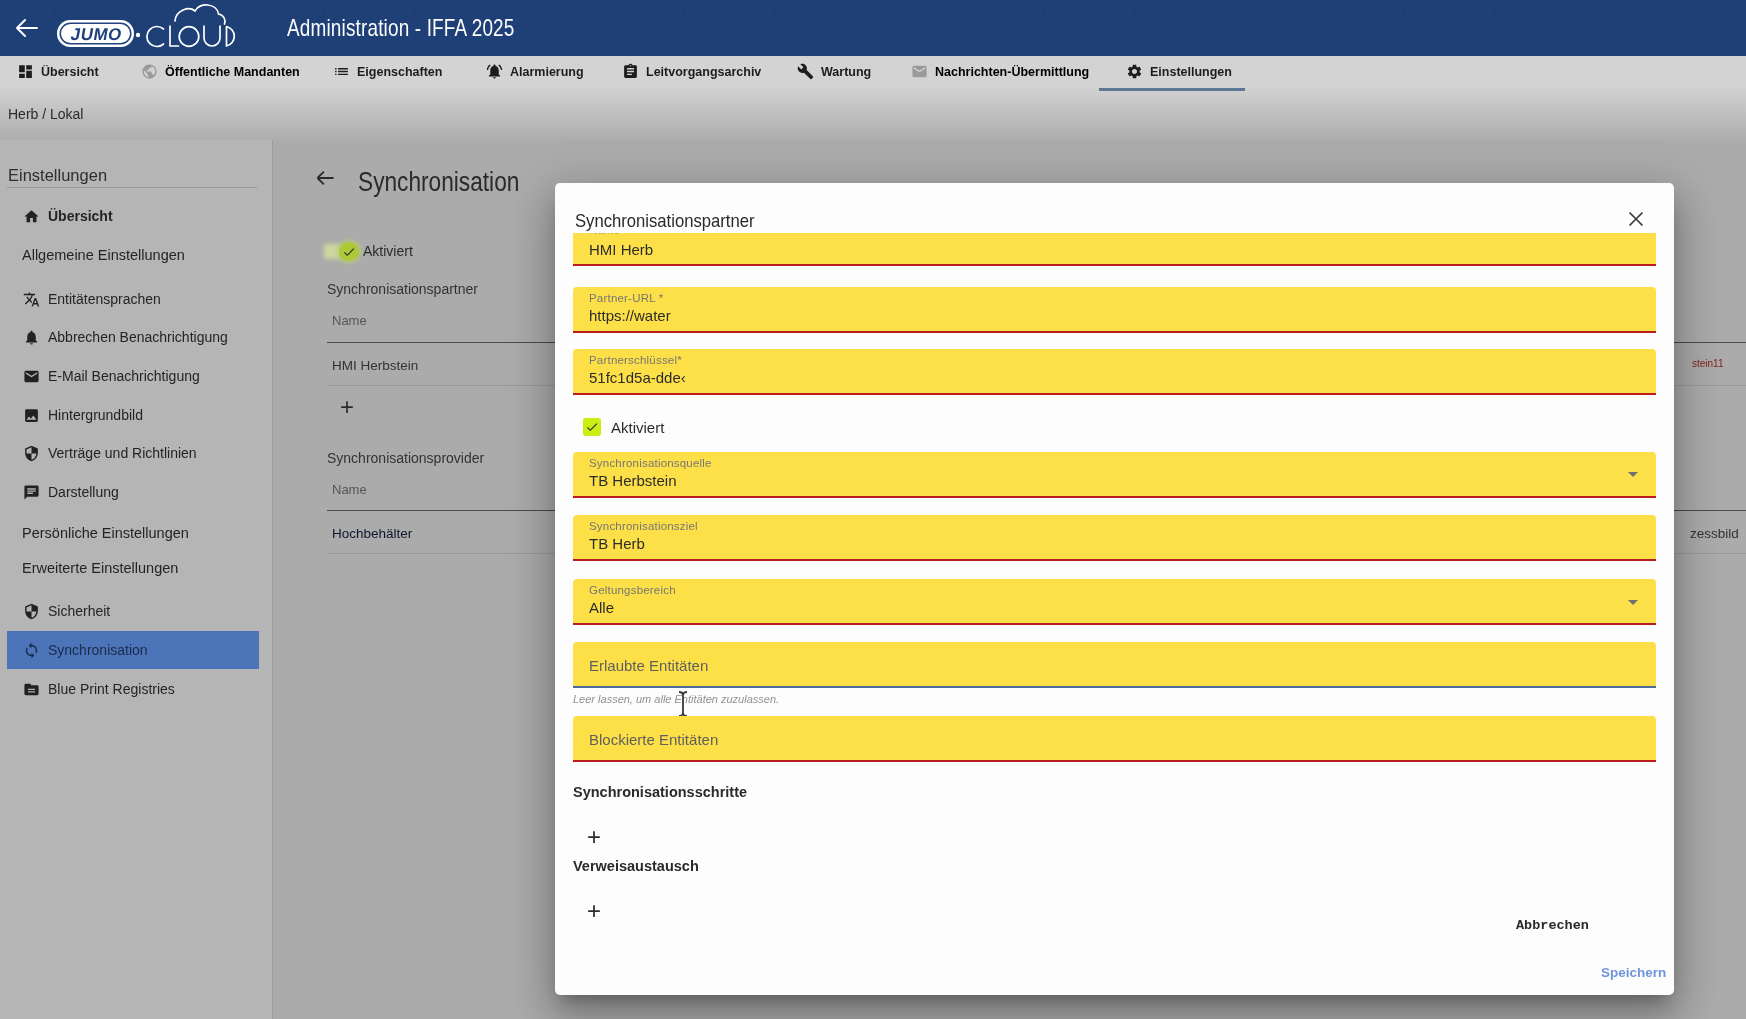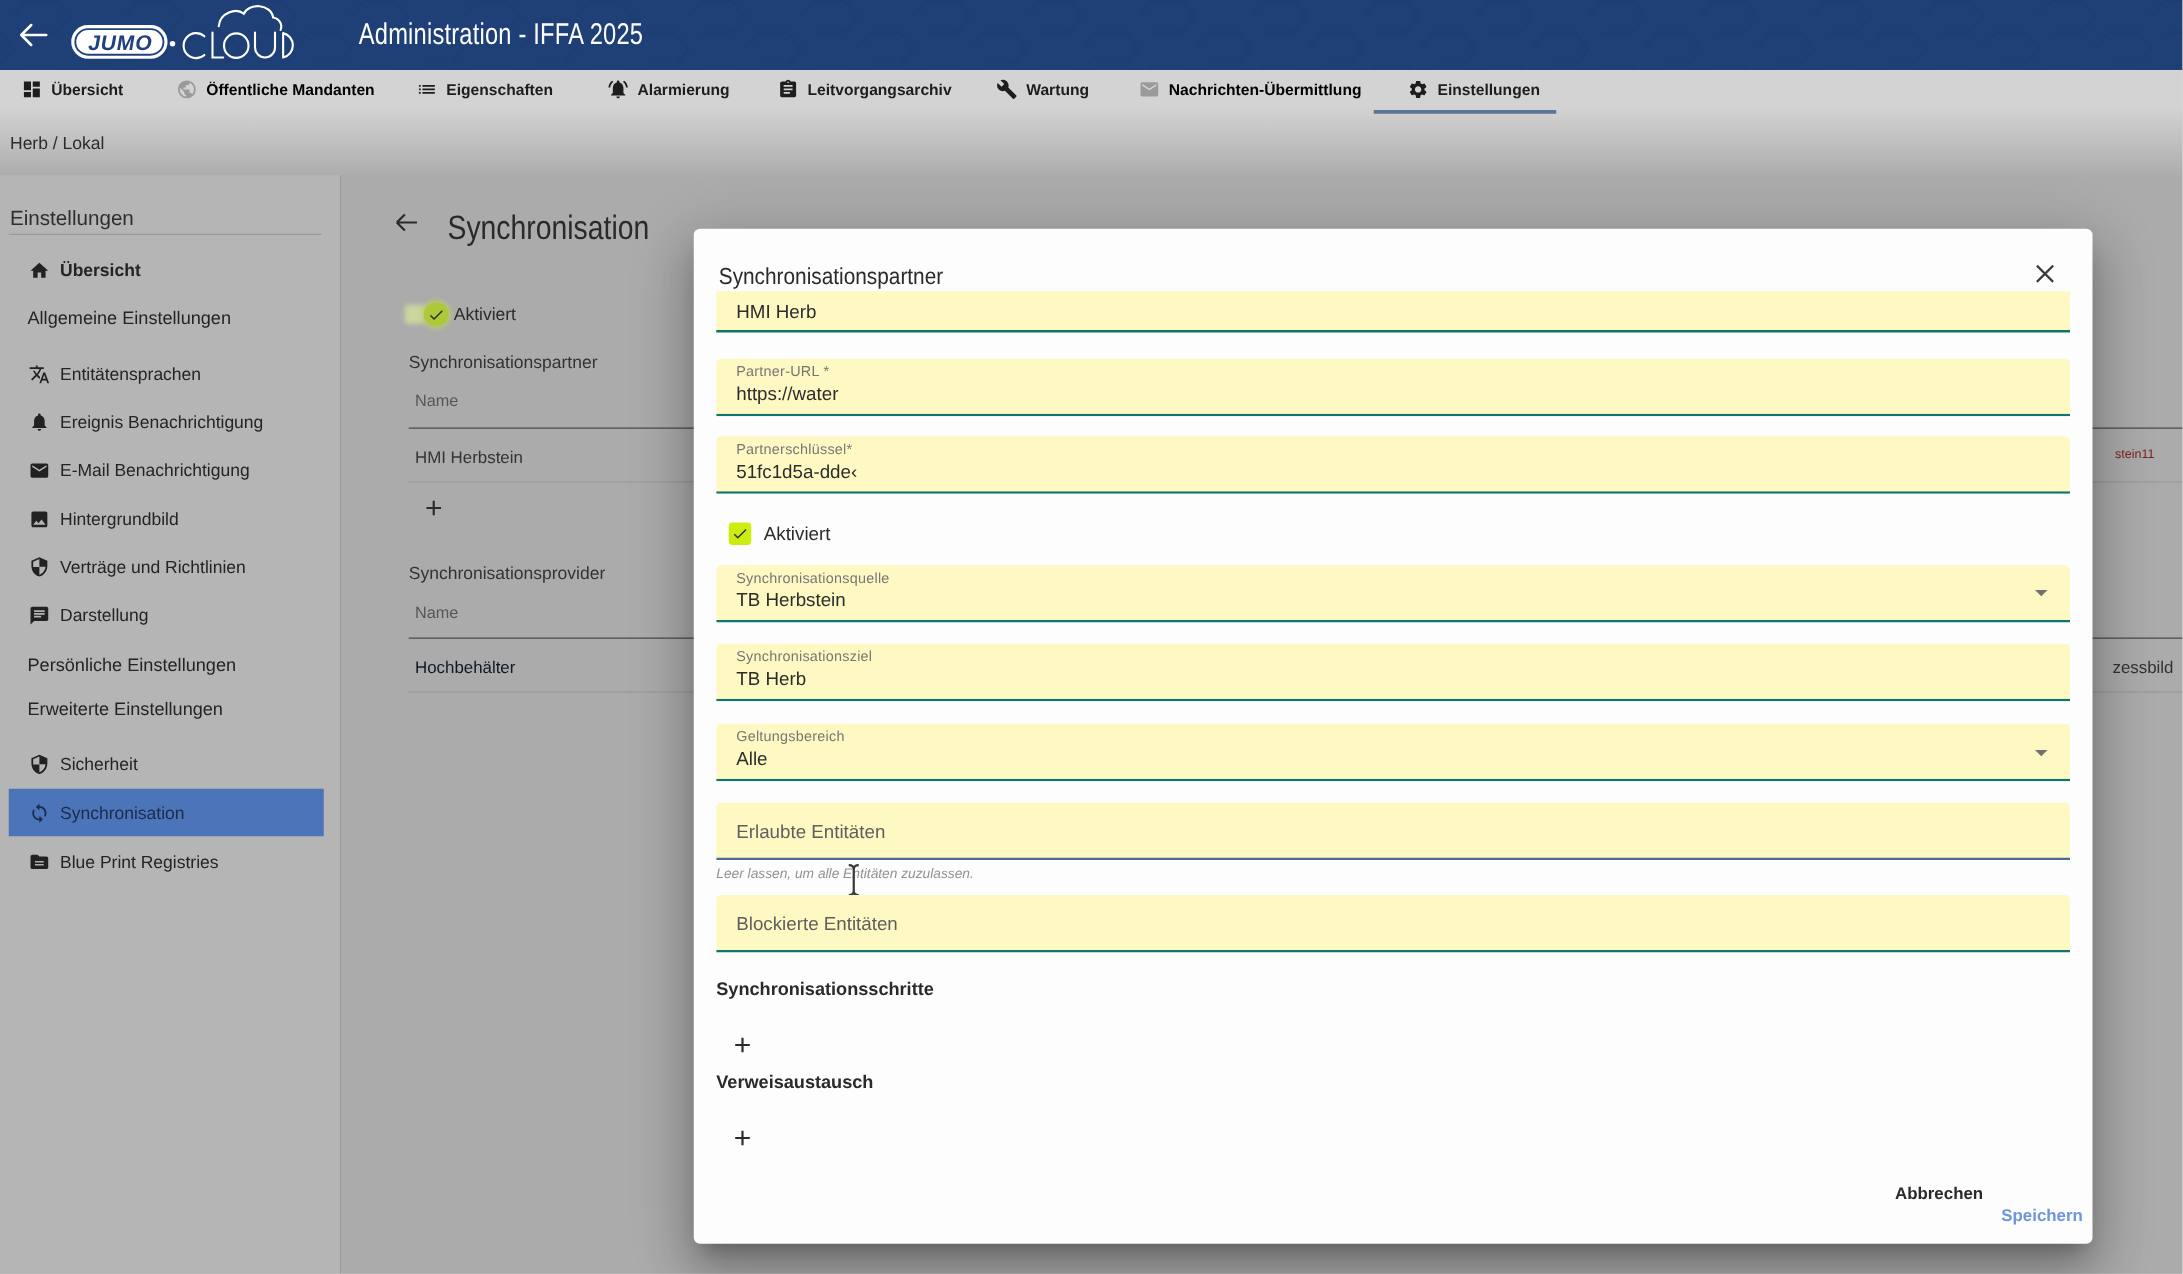--- a/index.html
+++ b/index.html
@@ -28,22 +28,22 @@
   .sideitem { position:absolute; left:0; width:273px; height:36px; display:flex; align-items:center; }
   .sideitem svg { width:17px; height:17px; fill:#222; margin-left:23px; margin-right:8px; flex:none; }
   .sideitem span { font-size:14px; color:#242424; }
   .sidelabel { position:absolute; left:22px; font-size:14.5px; color:#242424; }
 
   .divline { position:absolute; height:1px; background:#9a9a9a; }
 
   
   #modal { left:555px; top:183px; width:1119px; height:812px; background:#fdfdfd; border-radius:5px;
            box-shadow:0 11px 15px -7px rgba(0,0,0,.25), 0 24px 38px 3px rgba(0,0,0,.18), 0 9px 46px 8px rgba(0,0,0,.15); }
-  .field { position:absolute; left:573px; width:1083px; height:46px; background:#fef9c3;
-           border-bottom:2px solid #0f766e; border-radius:4px 4px 0 0; }
+  .field { position:absolute; left:573px; width:1083px; height:46px; background:#fde047;
+           border-bottom:2px solid #b91c1c; border-radius:4px 4px 0 0; }
   .field .lab { position:absolute; left:16px; top:5px; font-size:11.5px; color:#767676; letter-spacing:.2px; }
   .field .val { position:absolute; left:16px; top:19.5px; font-size:15px; color:#2c2c2c; }
   .field .ph  { position:absolute; left:16px; top:15px; font-size:15px; color:#5f5f5f; }
   .caret { position:absolute; width:0; height:0; border-left:5px solid transparent; border-right:5px solid transparent; border-top:5px solid #707070; }
 </style>
 </head>
 <body>
 
 <div id="topbar" class="abs"></div>
 <svg class="abs" style="left:0;top:0" width="1746" height="56">
@@ -147,21 +147,21 @@
 <div class="sideitem" style="top:281px">
   <svg viewBox="0 0 24 24">
       <path d="M12.87 15.07l-2.54-2.51.03-.03c1.74-1.94 2.98-4.17 3.71-6.53H17V4h-7V2H8v2H1v1.99h11.17C11.5 7.92 10.44 9.75 9 11.35 8.07 10.32 7.3 9.19 6.69 8h-2c.73 1.63 1.73 3.17 2.98 4.56l-5.09 5.02L4 19l5-5 3.11 3.11.76-2.04zM18.5 10h-2L12 22h2l1.12-3h4.75L21 22h2l-4.5-12zm-2.62 7l1.62-4.33L19.12 17h-3.24z"></path>
     </svg>
   <span>Entitätensprachen</span>
 </div>
 <div class="sideitem" style="top:319px">
   <svg viewBox="0 0 24 24">
       <path d="M12 22c1.1 0 2-.9 2-2h-4c0 1.1.89 2 2 2zm6-6v-5c0-3.07-1.64-5.64-4.5-6.32V4c0-.83-.67-1.5-1.5-1.5s-1.5.67-1.5 1.5v.68C7.63 5.36 6 7.92 6 11v5l-2 2v1h16v-1l-2-2z"></path>
     </svg>
-  <span>Ereignis Benachrichtigung</span>
+  <span>Abbrechen Benachrichtigung</span>
 </div>
 <div class="sideitem" style="top:358px">
   <svg viewBox="0 0 24 24">
       <path d="M20 4H4c-1.1 0-1.99.9-1.99 2L2 18c0 1.1.9 2 2 2h16c1.1 0 2-.9 2-2V6c0-1.1-.9-2-2-2zm0 4l-8 5-8-5V6l8 5 8-5v2z"></path>
     </svg>
   <span>E-Mail Benachrichtigung</span>
 </div>
 <div class="sideitem" style="top:397px">
   <svg viewBox="0 0 24 24">
       <path d="M21 19V5c0-1.1-.9-2-2-2H5c-1.1 0-2 .9-2 2v14c0 1.1.9 2 2 2h14c1.1 0 2-.9 2-2zM8.5 13.5l2.5 3.01L14.5 12l4.5 6H5l3.5-4.5z"></path>
@@ -283,14 +283,14 @@
   <path d="M4 2 C6.5 2 8 3 8 5.5 C8 3 9.5 2 12 2 M8 5.5 V22.5 M4 26 C6.5 26 8 25 8 22.5 C8 25 9.5 26 12 26" stroke="#3a3a3a" stroke-width="1.8" fill="none"></path>
 </svg>
 
 <div class="field" style="top:716px;">
   <div class="ph">Blockierte Entitäten</div>
 </div>
 <div class="abs" style="left:573px;top:784px;font-size:14.5px;font-weight:bold;color:#2a2a2a;">Synchronisationsschritte</div>
 <div class="abs" style="left:587px;top:823px;font-size:24px;font-weight:300;color:#2b2b2b;">+</div>
 <div class="abs" style="left:573px;top:858px;font-size:14.5px;font-weight:bold;color:#2a2a2a;">Verweisaustausch</div>
 <div class="abs" style="left:587px;top:897px;font-size:24px;font-weight:300;color:#2b2b2b;">+</div>
-<div class="abs" style="left:1516px;top:947px;font-size:13.5px;font-weight:bold;color:#2a2a2a;">Abbrechen</div>
+<div class="abs" style="left:1516px;top:918px;font-size:13.5px;font-weight:bold;color:#2a2a2a;font-family:Liberation Mono, monospace;">Abbrechen</div>
 <div class="abs" style="left:1601px;top:965px;font-size:13.5px;font-weight:bold;color:#7195dc;">Speichern</div>
 
 </body></html>

